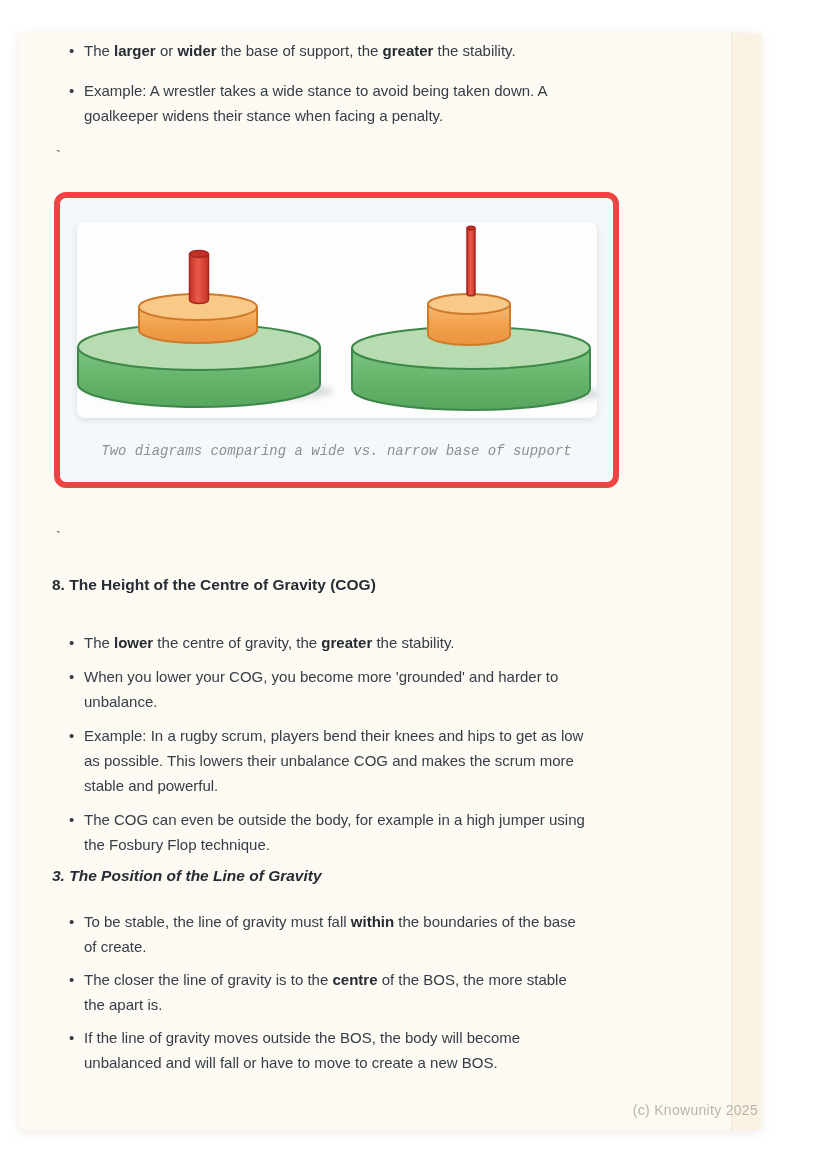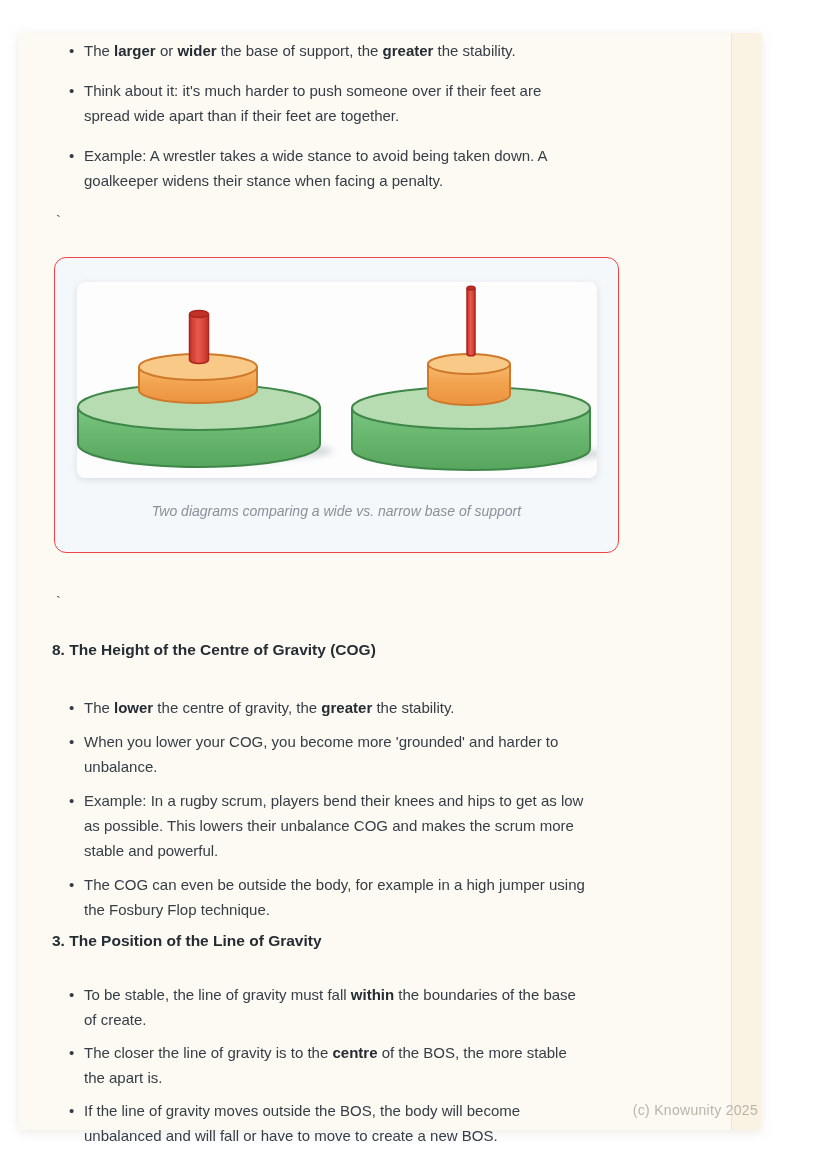--- a/index.html
+++ b/index.html
@@ -43,22 +43,23 @@
   .list2 li, .list3 li { margin-bottom: 9px; }
   .list3 { line-height: 24.5px; }
   .b { font-weight: 700; color: #262c34; }
   .i { }
   .tick { margin: 8px 0 0 4px; line-height: 25px; color: #474d55; font-size: 15px; }
   .tick2 { margin-top: 36px; }
   .card {
     margin: 24px 0 0 2px;
     width: 565px; height: 296px;
     background: var(--card-bg, #f5f8fa);
-    border: 1px solid #ef4444;
+    border: 6px solid #ef4444;
     border-radius: 12px;
+    font-family: Liberation Mono, monospace;
   }
   .panel {
     width: 520px; height: 196px;
     margin: 24px auto 0;
     background: var(--panel-bg, #fdfdfe);
     border-radius: 8px;
     box-shadow: 0 2px 6px rgba(150,160,175,0.30);
     overflow: hidden;
   }
   .caption {
@@ -69,42 +70,41 @@
     color: #8a9099;
   }
   .heading {
     margin: 26px 0 0 0;
     font-size: 15.5px;
     line-height: 20px;
     font-weight: 700;
     color: #262c34;
   }
   .list2 { margin-top: 35px; }
-  .h3b { margin-top: 8px; }
-  .list3 { margin-top: 32px; }
+  .h3b { margin-top: 8px; font-style: italic; }
+  .list3 { margin-top: 24px; }
   .watermark {
     position: absolute;
     right: 3px; bottom: 12px;
     font-size: 14px;
     letter-spacing: 0.3px;
     color: var(--watermark-color, #b9b5ac);
   }
 </style>
 </head>
 <body>
 
 <div class="canvas">
   <div class="sheet">
     <div class="sheet-edge"></div>
 
     <div class="content">
 
       <ul class="blist list1">
         <li><span>The </span><span class="b">larger</span><span> or </span><span class="b">wider</span><span> the base of support, the </span><span class="b">greater</span><span> the stability.</span></li>
-        <li><span>Think about it: it's much harder to push someone over if their feet are</span><br><span>spread wide apart than if their feet are together.</span></li>
         <li><span class="i">Example:</span><span> A wrestler takes a wide stance to avoid being taken down. A</span><br><span>goalkeeper widens their stance when facing a penalty.</span></li>
       </ul>
 
       <p class="tick">`</p>
 
       <figure class="card" style="margin-left:2px">
         <div class="panel">
           <svg width="520" height="196" viewBox="0 0 520 196" role="img">
             <defs>
               <linearGradient id="gGreen" x1="0" y1="0" x2="0" y2="1">

